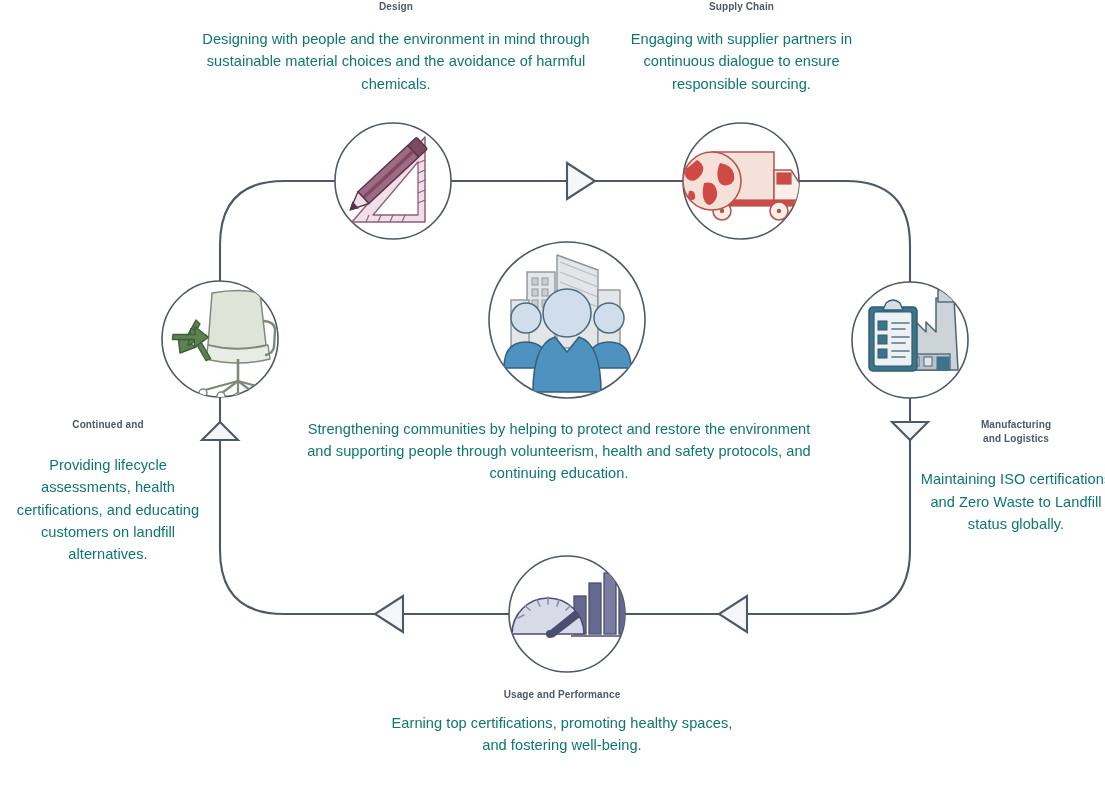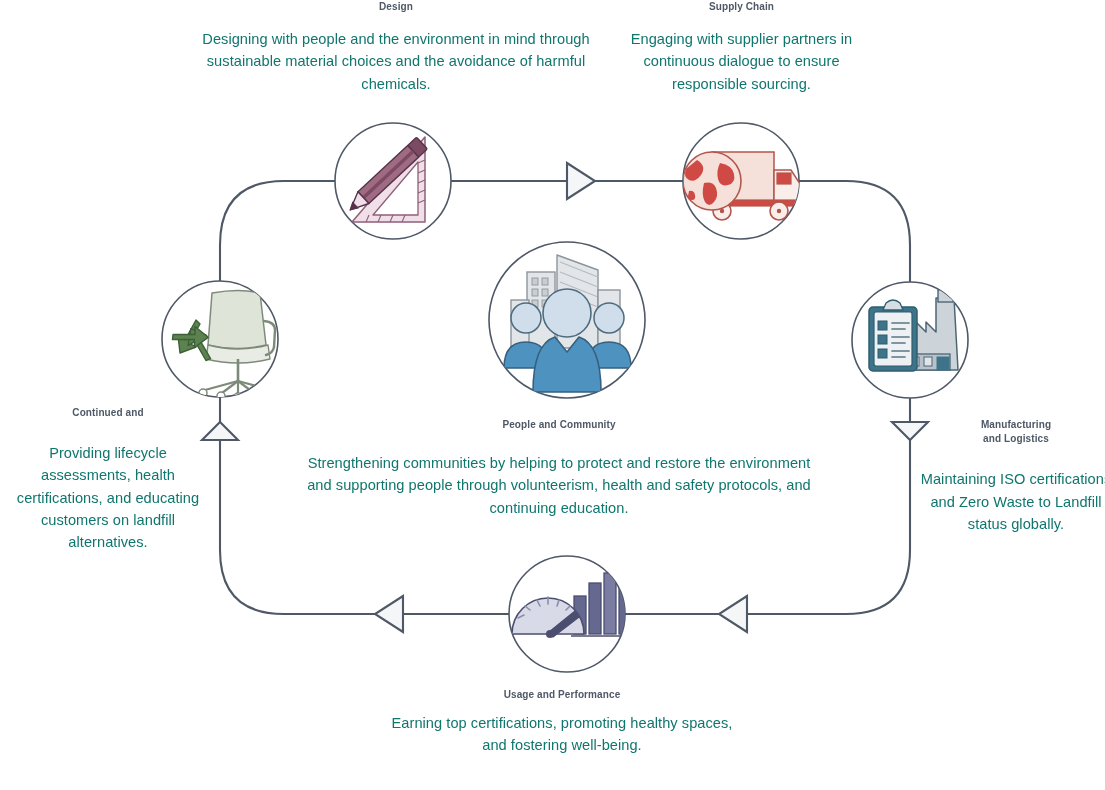--- a/index.html
+++ b/index.html
@@ -38,21 +38,21 @@
     font-weight: 400;
     line-height: 1.52;
     color: #0f766e;
     margin: 0;
     letter-spacing: 0.05px;
   }
   
   #blk-design      { left: 196px; top: 0px;   width: 400px; }
   #blk-supply      { left: 604px; top: 0px;   width: 275px; }
   #blk-people      { left: 300px; top: 418px; width: 518px; }
-  #blk-aftuse      { left: 10px;  top: 406px; width: 196px; }
+  #blk-aftuse      { left: 10px;  top: 418px; width: 196px; }
   #blk-manuf       { left: 912px; top: 418px; width: 208px; }
   #blk-usage       { left: 383px; top: 688px; width: 358px; }
   #blk-people .node-title { margin-bottom: 20px; }
   #blk-usage .node-title  { margin-bottom: 10px; }
   #blk-aftuse .node-title { margin-bottom: 22px; }
   #blk-manuf .node-title  { margin-bottom: 22px; }
 </style>
 </head>
 <body>
 
@@ -303,17 +303,16 @@
   </div>
 
   <div class="txtblock" id="blk-aftuse">
     <div class="node-title">
       <div>Continued and</div>
     </div>
     <div class="node-desc">Providing lifecycle assessments, health certifications, and educating customers on landfill alternatives.</div>
   </div>
 
   <div class="txtblock" id="blk-people">
-    <div class="node-title">People and Community</div>
     <div class="node-desc">Strengthening communities by helping to protect and restore the environment and supporting people through volunteerism, health and safety protocols, and continuing education.</div>
   </div>
 
 </div>
 
 </body></html>

